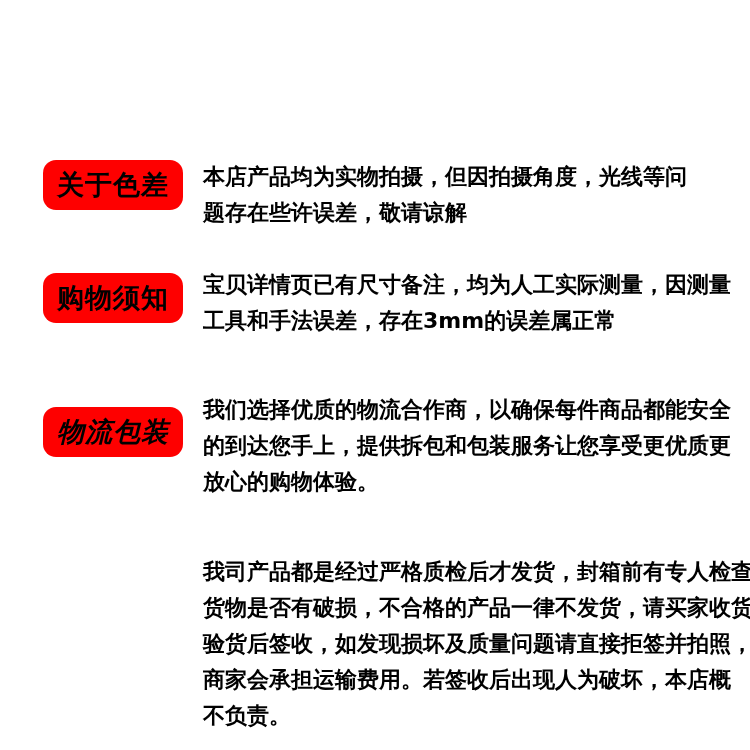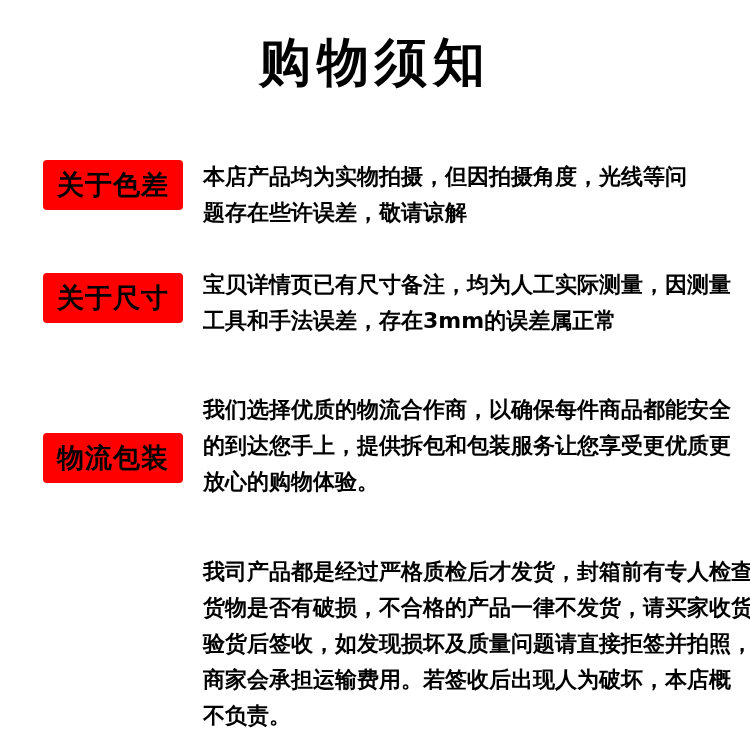--- a/index.html
+++ b/index.html
@@ -27,21 +27,21 @@
     font-weight: bold;
     letter-spacing: 6px;
     color: var(--text-color, #000000);
   }
   .badge {
     position: absolute;
     left: 43px;
     width: 140px;
     height: 50px;
     background: var(--badge-bg, #fe0000);
-    border-radius: 4px;
+    border-radius: 13px;
     display: flex;
     align-items: center;
     justify-content: center;
     font-size: 27px;
     font-weight: bold;
     color: var(--badge-text, #000000);
     letter-spacing: 1px;
   }
   .section-text {
     position: absolute;
@@ -49,39 +49,38 @@
     width: 556px;
     font-size: 22px;
     font-weight: bold;
     line-height: 36px;
     white-space: pre-line;
     color: var(--text-color, #000000);
   }
   
   .badge-1 { top: 160px; }
   .badge-2 { top: 273px; }
-  .badge-3 { top: 433px; }
+  .badge-3 { top: 407px; font-style: italic; }
   .badge-4 { top: 552px; }
   .text-1 { top: 159px; }
   .text-2 { top: 267px; }
   .text-3 { top: 392px; }
   .text-4 { top: 554px; }
 </style>
 </head>
 <body>
 
 <div class="canvas">
 
-  <div class="page-title">购物须知</div>
 
   <div class="badge badge-1">关于色差</div>
   <div class="section-text text-1">本店产品均为实物拍摄，但因拍摄角度，光线等问
 题存在些许误差，敬请谅解</div>
 
-  <div class="badge badge-2">关于尺寸</div>
+  <div class="badge badge-2">购物须知</div>
   <div class="section-text text-2">宝贝详情页已有尺寸备注，均为人工实际测量，因测量
 工具和手法误差，存在3mm的误差属正常</div>
 
   <div class="badge badge-3">物流包装</div>
   <div class="section-text text-3">我们选择优质的物流合作商，以确保每件商品都能安全
 的到达您手上，提供拆包和包装服务让您享受更优质更
 放心的购物体验。</div>
 
   <div class="section-text text-4">我司产品都是经过严格质检后才发货，封箱前有专人检查
 货物是否有破损，不合格的产品一律不发货，请买家收货

